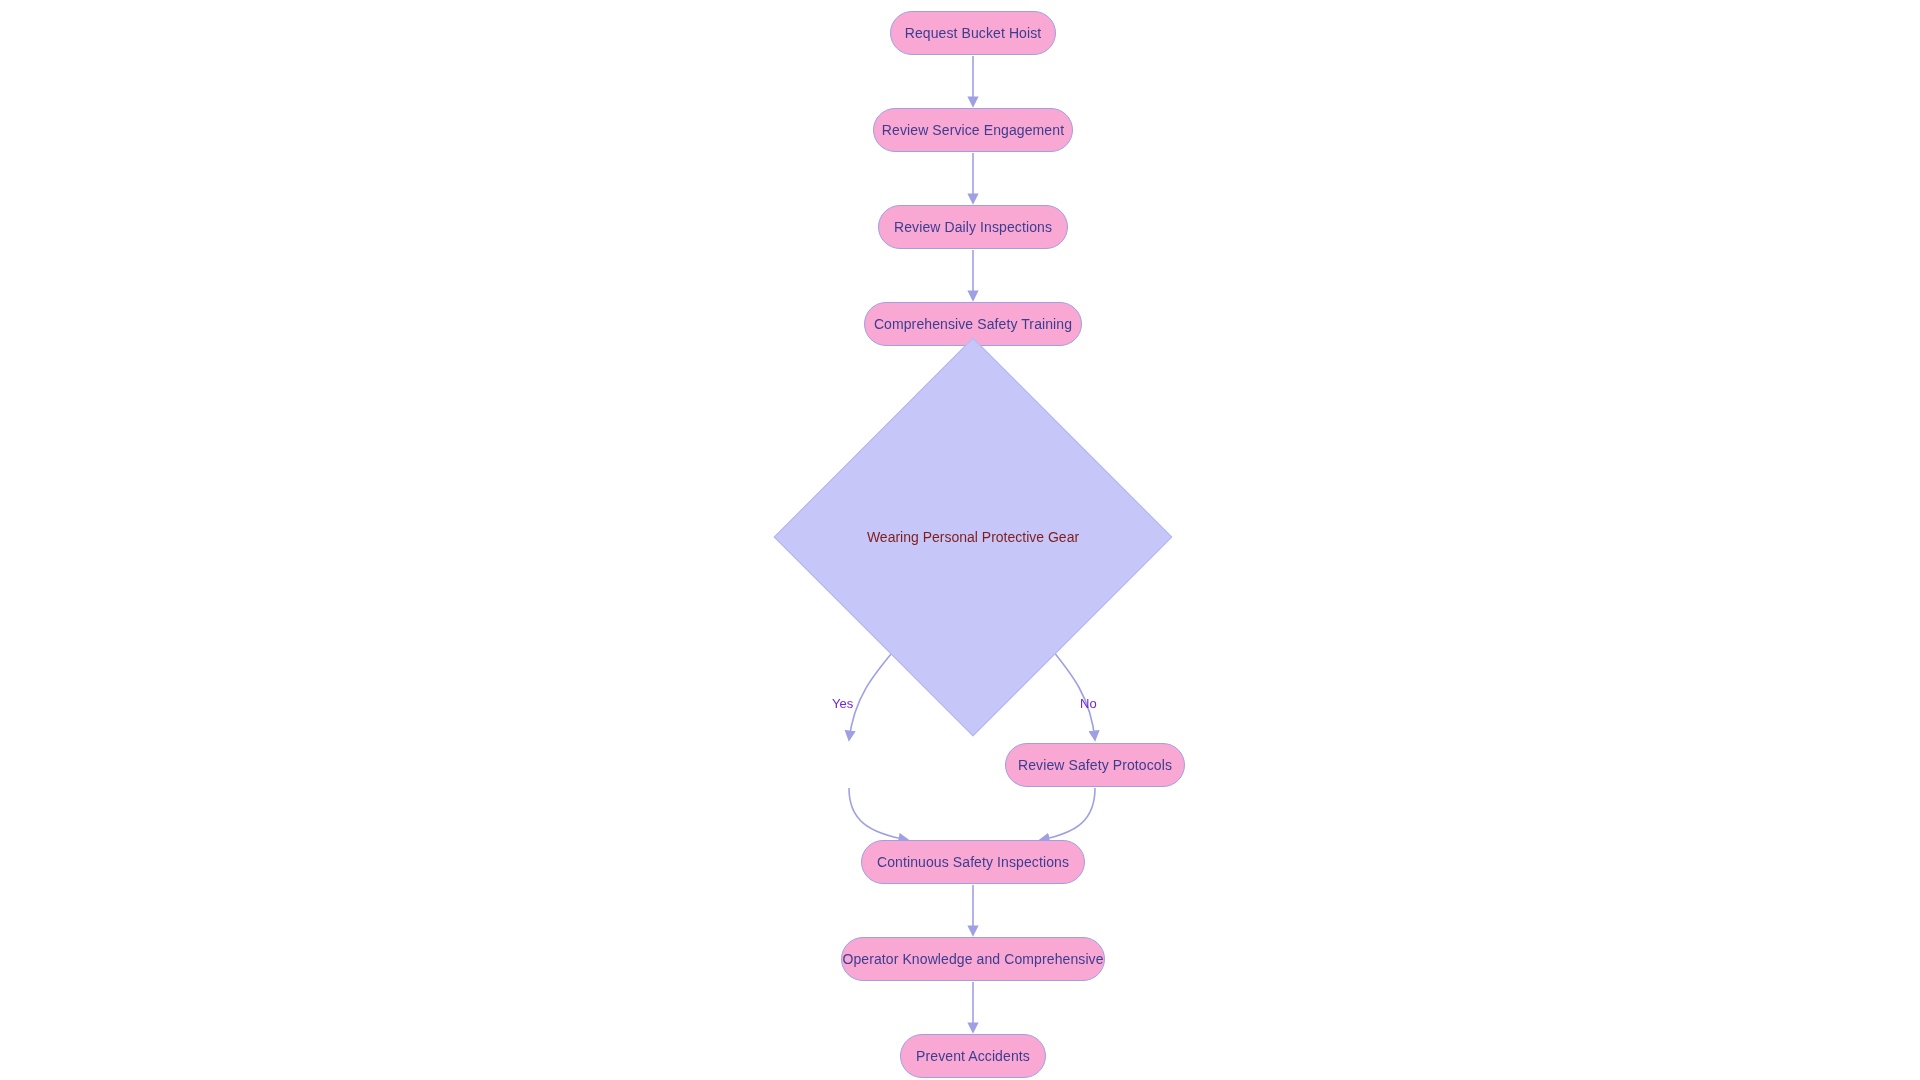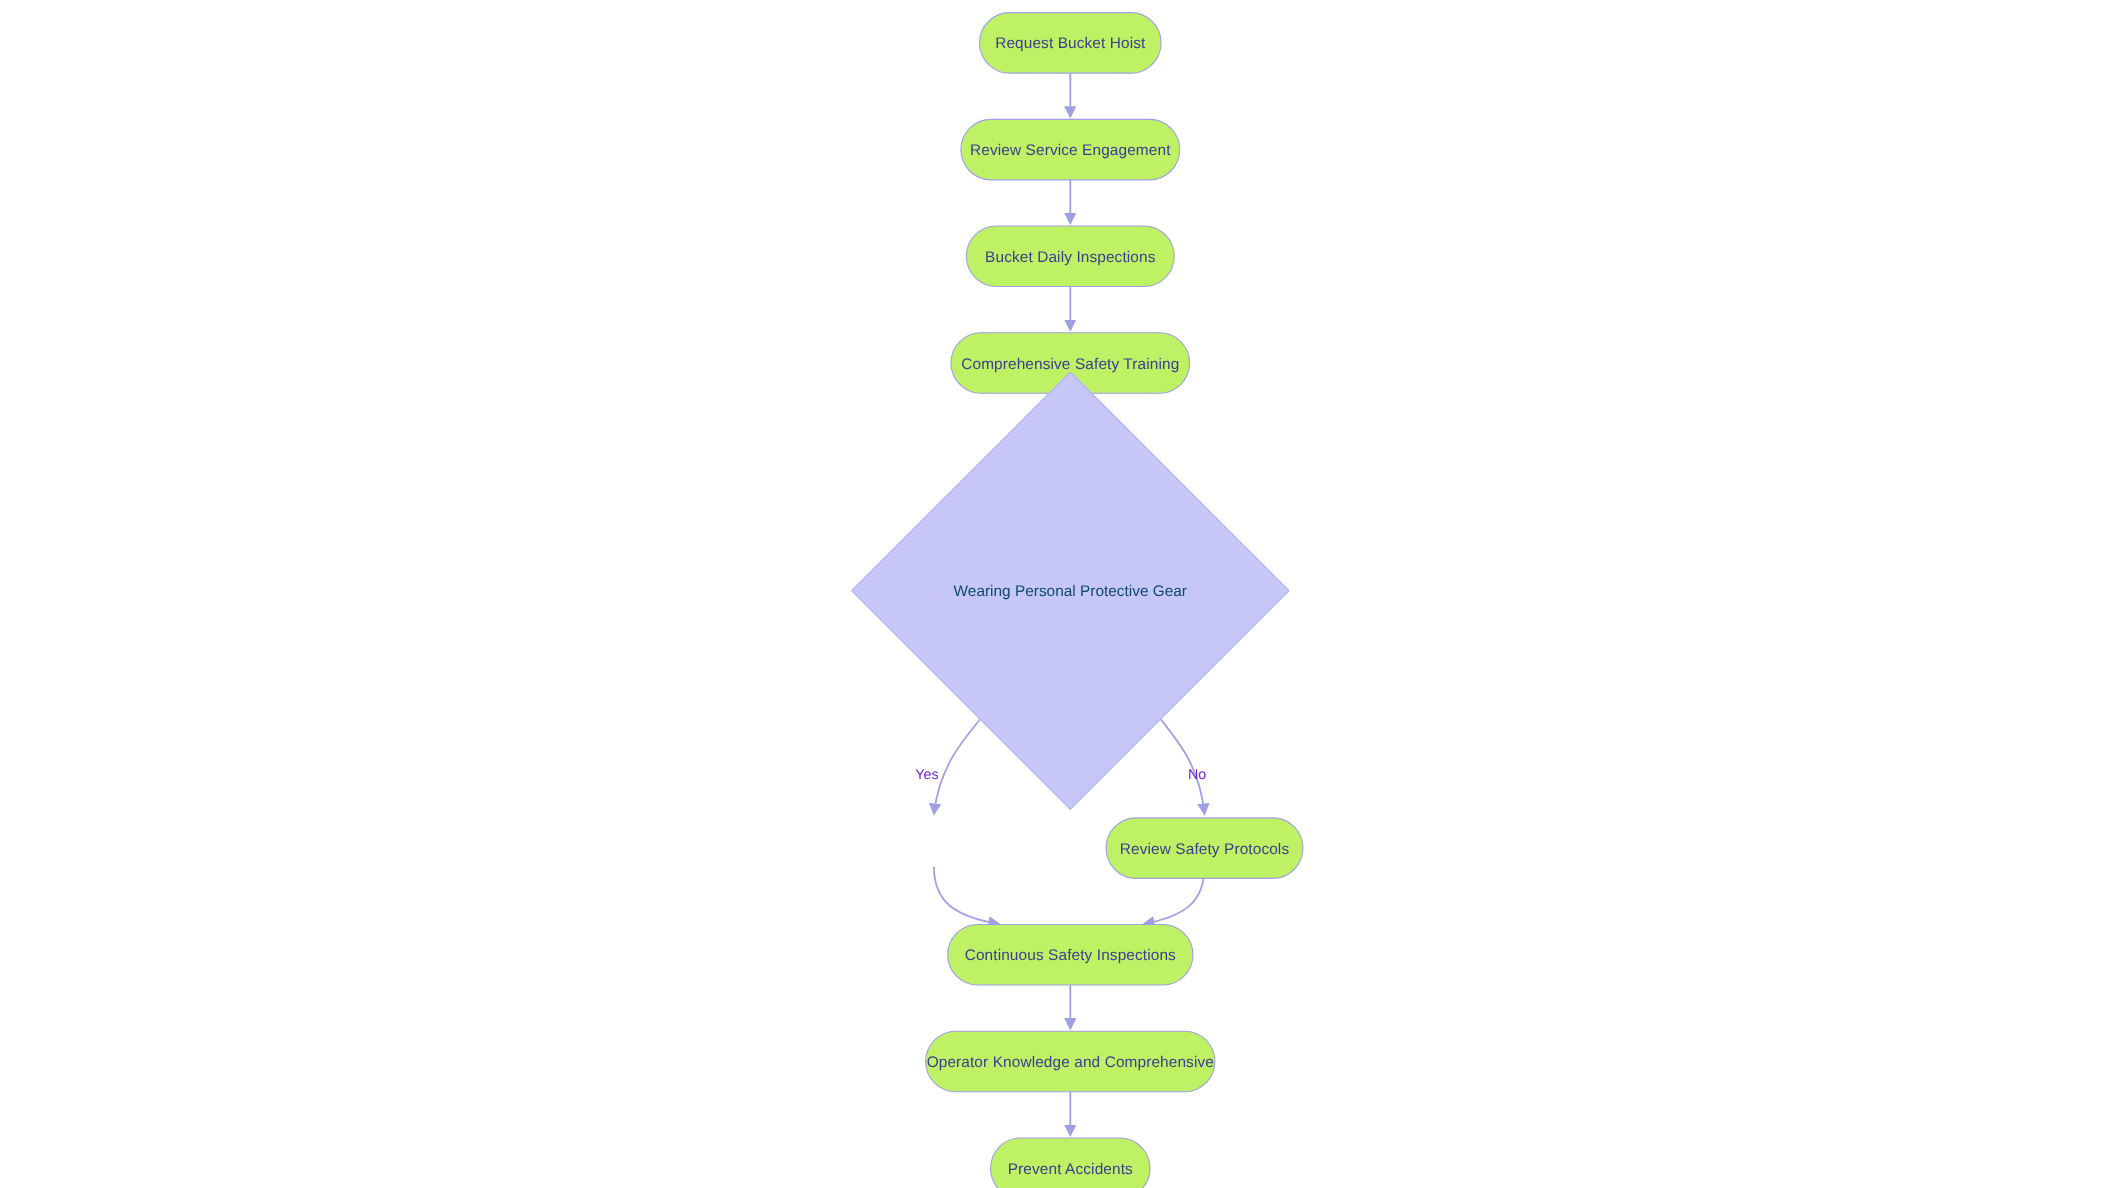--- a/index.html
+++ b/index.html
@@ -38,24 +38,24 @@
     color: #3c3d8f;
     font-size: 14px;
     font-weight: 400;
     letter-spacing: 0.1px;
     line-height: 1.2;
     white-space: nowrap;
     user-select: none;
   }
 
   .node-process {
-    background: #bef264;
+    background: #f9a8d4;
     border: 1px solid #9fa0e4;
     border-radius: 999px;
-    height: 56px;
+    height: 44px;
   }
 
   .node-decision-wrap {
     position: absolute;
     display: flex;
     align-items: center;
     justify-content: center;
     pointer-events: none;
   }
 
@@ -64,21 +64,21 @@
     inset: 0;
     background: #c6c7f8;
     border: 1px solid #b4b5f2;
     transform: rotate(45deg);
     box-sizing: border-box;
   }
 
   .node-decision-label {
     position: relative;
     z-index: 2;
-    color: #0c4a6e;
+    color: #7f1d1d;
     font-size: 14px;
     white-space: nowrap;
     pointer-events: auto;
   }
 
   .edge-label {
     position: absolute;
     color: #6d28d9;
     font-size: 13px;
     white-space: nowrap;
@@ -118,21 +118,21 @@
       <path d="M 973 885 L 973 935"></path>
 
       <path d="M 973 982 L 973 1032"></path>
     </g>
   </svg>
 
   <div class="node node-process" style="left:890px; top:11px; width:166px;">Request Bucket Hoist</div>
 
   <div class="node node-process" style="left:873px; top:108px; width:200px;">Review Service Engagement</div>
 
-  <div class="node node-process" style="left:878px; top:205px; width:190px;">Bucket Daily Inspections</div>
+  <div class="node node-process" style="left:878px; top:205px; width:190px;">Review Daily Inspections</div>
 
   <div class="node node-process" style="left:864px; top:302px; width:218px;">Comprehensive Safety Training</div>
 
   <div class="node-decision-wrap" style="left:832px; top:396px; width:282px; height:282px;">
     <div class="node-decision-shape"></div>
     <div class="node-decision-label">Wearing Personal Protective Gear</div>
   </div>
 
   <div class="edge-label" style="left:832px; top:696px;">Yes</div>
 

